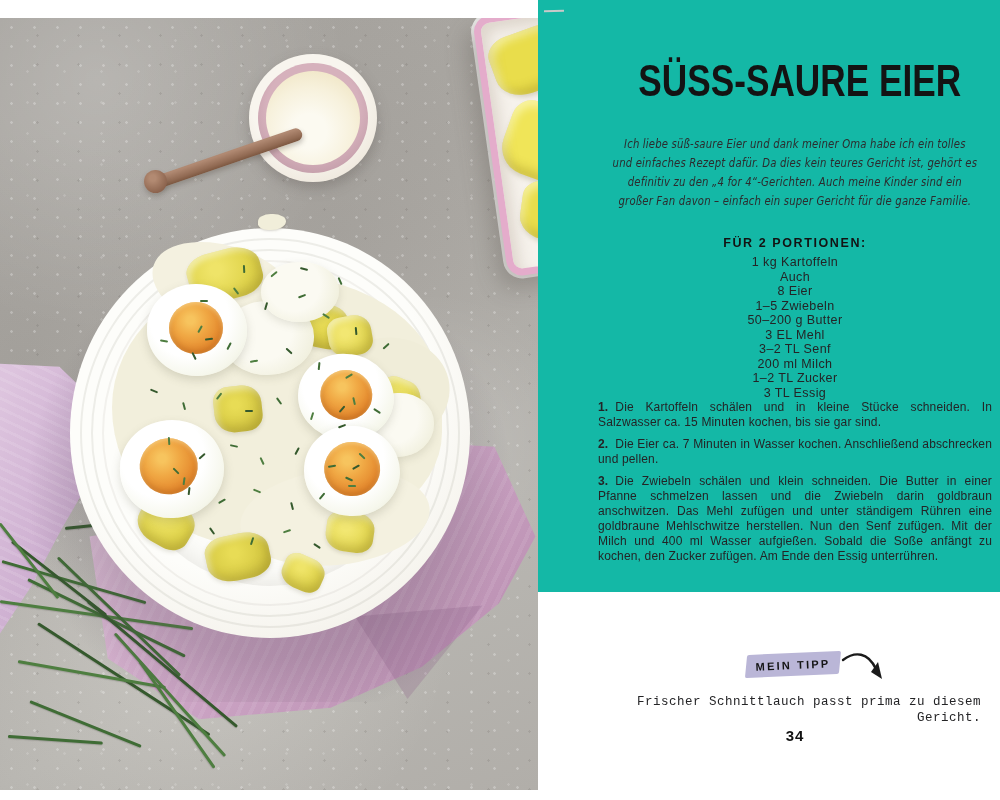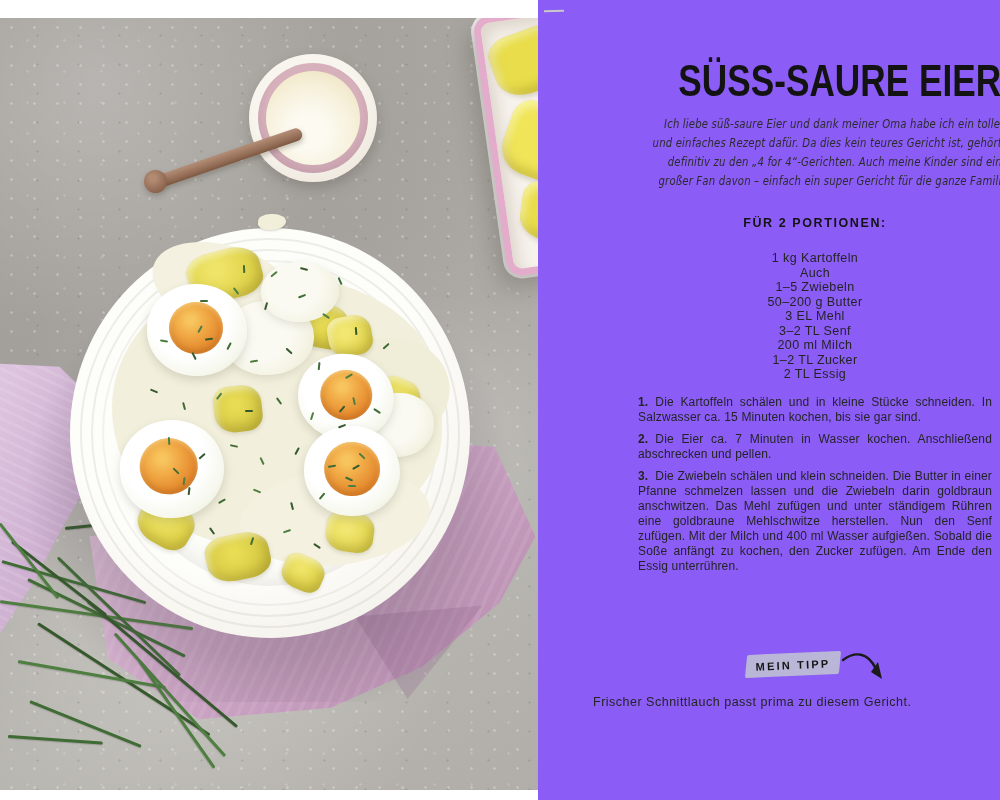--- a/index.html
+++ b/index.html
@@ -84,44 +84,44 @@
   .dish{position:absolute;left:472px;top:0;width:200px;height:262px;z-index:16;overflow:hidden;
     transform:rotate(-8deg);transform-origin:0 0;background:#f6f2ec;
     border:7px solid var(--dish-pink,#e4accb);border-radius:16px;
     box-shadow:-10px 12px 22px rgba(85,78,72,.30), 0 0 0 3px rgba(255,255,255,.75);}
   .chunk{position:absolute;border-radius:28% 35% 30% 38%;
     box-shadow:inset 4px 5px 8px rgba(255,255,220,.55), inset -5px -7px 10px rgba(140,120,20,.30), 2px 3px 5px rgba(120,110,60,.25);}
   .dish-inner{position:absolute;inset:0;border-radius:9px;pointer-events:none;
     box-shadow:inset 6px 8px 14px rgba(150,130,110,.25);}
 
   
-  .text-pane{position:absolute;left:538px;top:0;width:462px;height:800px;background:#8b5cf6;color:#242426;padding-left:40px;}
+  .text-pane{position:absolute;left:538px;top:0;width:462px;height:592px;background:#14b8a6;color:#242426;}
   .gutter-mark{position:absolute;left:6px;top:10px;width:20px;height:2px;background:#c9c9c9;transform:rotate(-2deg);}
   .content{padding:0 8px 0 60px;}
   .title{margin:56px 0 0;text-align:center;font-weight:900;font-size:44px;line-height:50px;
     color:#131313;font-family:"Liberation Sans",sans-serif;white-space:nowrap;}
   .title span{display:inline-block;transform:scaleX(.8);transform-origin:50% 50%;letter-spacing:0px;}
-  .intro{margin-top:8px;height:80px;}
+  .intro{margin-top:28px;height:80px;}
   .intro-inner{width:486px;transform:scaleX(.81);transform-origin:0 50%;white-space:pre;text-align:center;
     font-family:"DejaVu Sans",sans-serif;font-style:italic;font-size:12.5px;line-height:19px;
     letter-spacing:.2px;color:#2c2c2e;}
   .portions{margin-top:22px;text-align:center;font-weight:bold;font-size:12.5px;line-height:15px;
     letter-spacing:1.6px;color:#131313;}
-  .ings{margin-top:20px;}
+  .ings{margin-top:4px;}
   .ing{text-align:center;font-size:12.5px;line-height:14.5px;letter-spacing:.4px;}
-  .steps{margin-top:13px;font-size:12px;line-height:15px;text-align:justify;letter-spacing:.15px;}
+  .steps{margin-top:0;font-size:12px;line-height:15px;text-align:justify;letter-spacing:.15px;}
   .step{margin-bottom:7px;}
   .step-num{font-weight:bold;margin-right:7px;}
   .tip-badge{position:absolute;left:208px;top:653px;width:94px;height:23px;border-radius:2px;
     background:var(--badge,#bab6d7);transform:rotate(-2.5deg) skewX(-8deg);}
   .tip-badge-label{position:absolute;left:208px;top:656px;width:94px;text-align:center;
     font-weight:bold;font-size:11px;line-height:18px;letter-spacing:2.2px;color:#141414;transform:rotate(-2.5deg);}
   .tip-arrow{position:absolute;left:302px;top:648px;width:46px;height:38px;}
-  .tip-text{position:absolute;left:55px;top:694px;width:394px;text-align:left;
-    font-size:12.5px;line-height:16px;letter-spacing:.5px;}
+  .tip-text{position:absolute;left:49px;top:694px;width:394px;text-align:right;
+    font-size:12.5px;line-height:16px;letter-spacing:.5px;font-family:Liberation Mono, monospace;}
   .page-num{position:absolute;left:60px;top:726px;width:394px;text-align:center;
     font-weight:bold;font-size:15px;line-height:20px;letter-spacing:1px;color:#131313;}
 </style>
 </head>
 <body>
 
 <div class="spread">
 
   <div class="photo">
     <div class="speckle"></div>
@@ -264,27 +264,28 @@
       <div class="intro">
         <div class="intro-inner">Ich liebe süß-saure Eier und dank meiner Oma habe ich ein tolles
 und einfaches Rezept dafür. Da dies kein teures Gericht ist, gehört es
 definitiv zu den „4 for 4“-Gerichten. Auch meine Kinder sind ein
 großer Fan davon – einfach ein super Gericht für die ganze Familie.</div>
       </div>
       <div class="portions">FÜR 2 PORTIONEN:</div>
       <div class="ings">
         <div class="ing">1 kg Kartoffeln</div>
         <div class="ing">Auch</div>
+        <div class="ing">8 Eier</div>
         <div class="ing">1–5 Zwiebeln</div>
         <div class="ing">50–200 g Butter</div>
         <div class="ing">3 EL Mehl</div>
         <div class="ing">3–2 TL Senf</div>
         <div class="ing">200 ml Milch</div>
         <div class="ing">1–2 TL Zucker</div>
-        <div class="ing">2 TL Essig</div>
+        <div class="ing">3 TL Essig</div>
       </div>
       <div class="steps">
         <div class="step">
           <span class="step-num">1.</span><span>Die Kartoffeln schälen und in kleine Stücke schneiden. In Salzwasser ca. 15 Minuten kochen, bis sie gar sind.</span>
         </div>
         <div class="step">
           <span class="step-num">2.</span><span>Die Eier ca. 7 Minuten in Wasser kochen. Anschließend abschrecken und pellen.</span>
         </div>
         <div class="step">
           <span class="step-num">3.</span><span>Die Zwiebeln schälen und klein schneiden. Die Butter in einer Pfanne schmelzen lassen und die Zwiebeln darin goldbraun anschwitzen. Das Mehl zufügen und unter ständigem Rühren eine goldbraune Mehlschwitze herstellen. Nun den Senf zufügen. Mit der Milch und 400 ml Wasser aufgießen. Sobald die Soße anfängt zu kochen, den Zucker zufügen. Am Ende den Essig unterrühren.</span>
@@ -292,14 +293,15 @@
       </div>
     </div>
 
     <div class="tip-badge"></div>
     <div class="tip-badge-label">MEIN TIPP</div>
     <svg class="tip-arrow" viewBox="0 0 46 38">
       <path d="M3,12 C15,3 28,4 36,21" fill="none" stroke="#1b1b1b" stroke-width="2.4" stroke-linecap="round"></path>
       <polygon points="42,31 31,24 38,14" fill="#1b1b1b"></polygon>
     </svg>
     <div class="tip-text">Frischer Schnittlauch passt prima zu diesem Gericht.</div>
+    <div class="page-num">34</div>
   </div>
 </div>
 
 </body></html>

